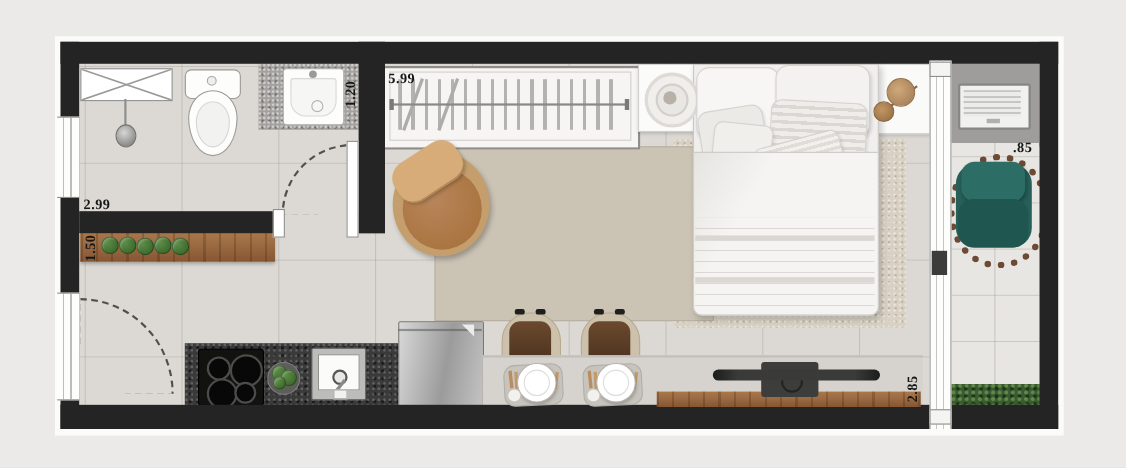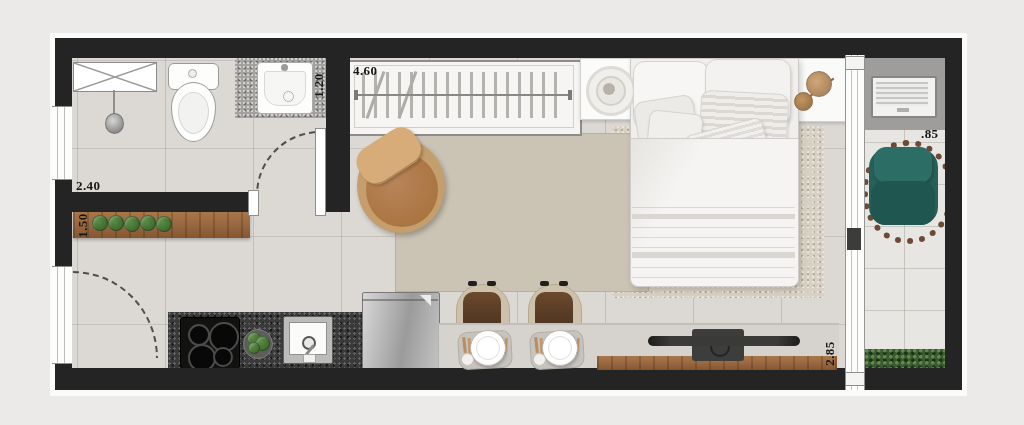--- a/index.html
+++ b/index.html
@@ -200,20 +200,20 @@
   <div class="abs" style="left:897px;top:108px;width:12px;height:4px;background:#b0b0ae;z-index:4;"></div>
 
   <div class="abs" style="left:862px;top:140px;width:80px;height:92px;border:6px dotted #6d4a36;border-radius:48%;z-index:3;"></div>
   <div class="abs" style="left:869px;top:149px;width:69px;height:76px;background:#266059;border-radius:18px;z-index:4;"></div>
   <div class="abs" style="left:874px;top:147px;width:58px;height:36px;background:var(--accent_teal,#3c8077);border-radius:12px;box-shadow:1px 2px 3px rgba(0,0,0,.25);z-index:5;"></div>
   <div class="abs" style="left:871px;top:181px;width:64px;height:44px;background:#1f5650;border-radius:14px;z-index:5;"></div>
 
   <div class="abs" style="left:859px;top:349px;width:88px;height:31px;background-color:var(--hedge_green,#3b5a31);border-radius:2px;z-index:4;
        background-image:radial-gradient(circle at 30% 30%,rgba(120,170,90,.6) 0 1.5px,transparent 2px),radial-gradient(circle at 70% 60%,rgba(10,35,8,.7) 0 1.5px,transparent 2px);background-size:6px 6px,7px 7px;"></div>
 
-  <div class="abs dim" style="left:76px;top:178px;">2.40</div>
+  <div class="abs dim" style="left:76px;top:178px;">2.99</div>
   <div class="abs dim vert" style="left:296px;top:78px;">1.20</div>
-  <div class="abs dim" style="left:353px;top:63px;">4.60</div>
+  <div class="abs dim" style="left:353px;top:63px;">5.99</div>
   <div class="abs dim vert" style="left:60px;top:218px;">1.50</div>
   <div class="abs dim" style="left:921px;top:126px;">.85</div>
   <div class="abs dim vert" style="left:807px;top:346px;">2.85</div>
 
 </div>
 
 </body></html>

